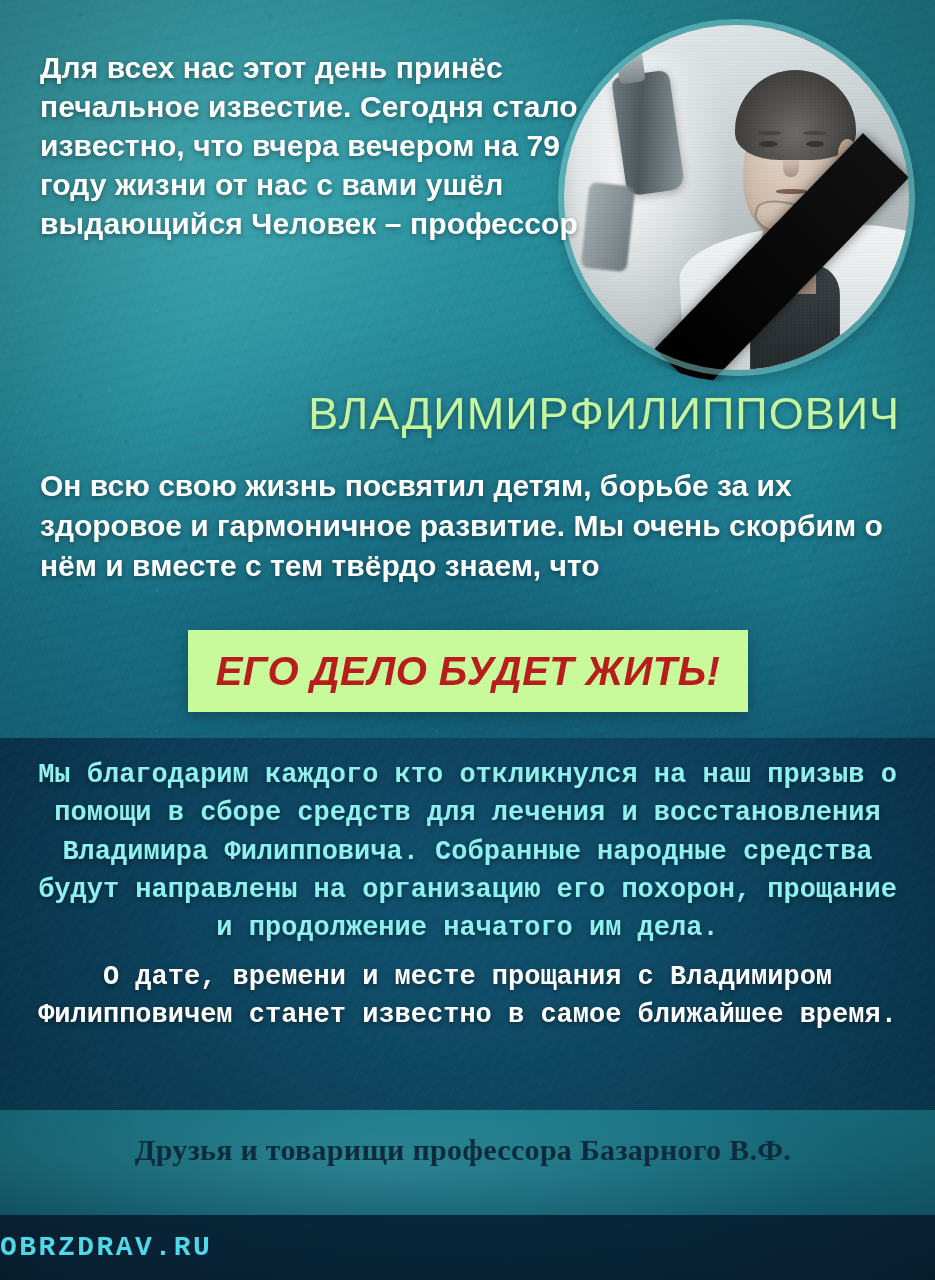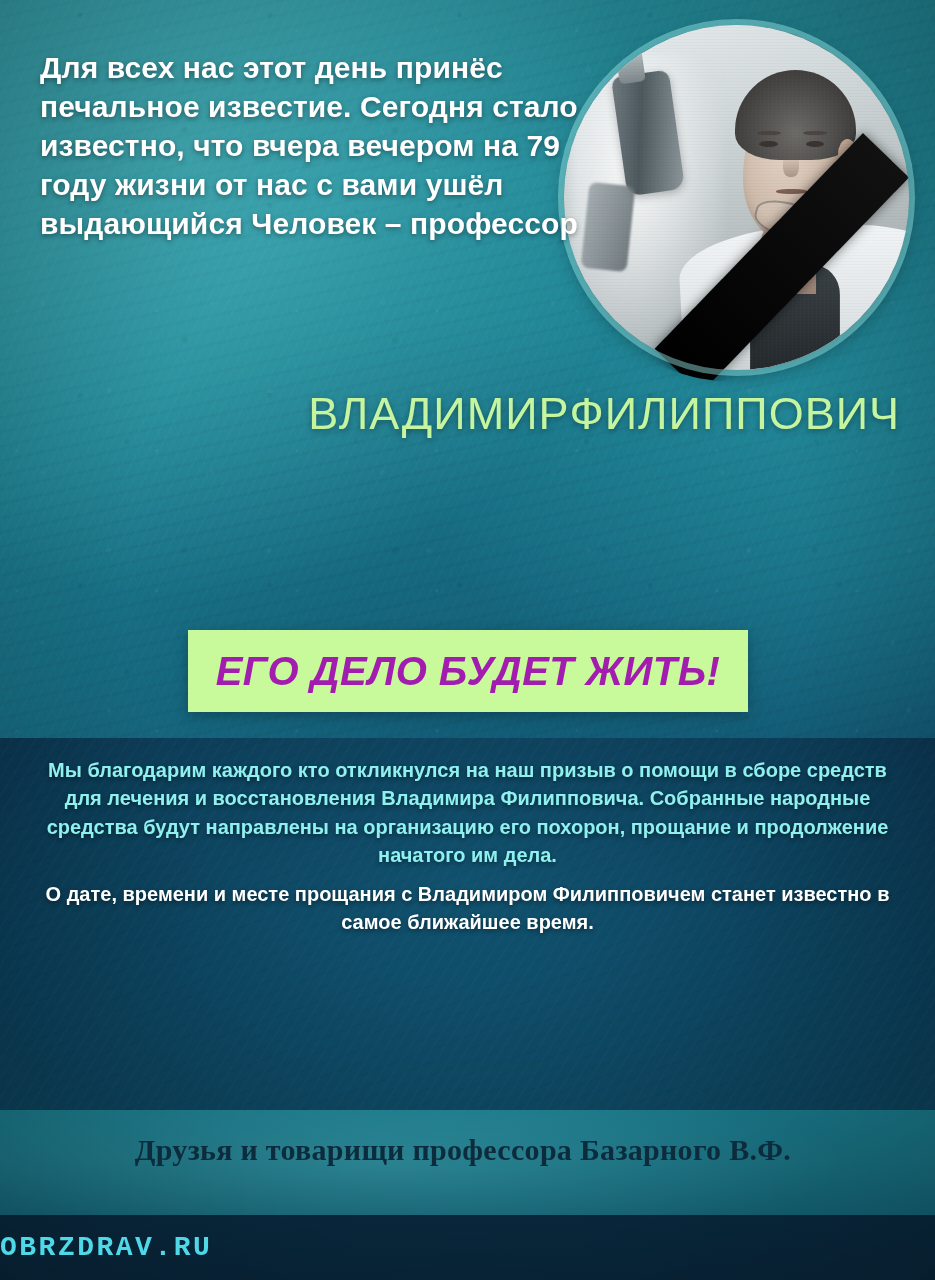--- a/index.html
+++ b/index.html
@@ -335,39 +335,40 @@
     top: 630px;
     width: 560px;
     height: 82px;
     background: #c8f99a;
     display: flex;
     align-items: center;
     justify-content: center;
     box-shadow: 0 4px 12px rgba(0,0,0,0.25);
   }
   .slogan-box span {
-    color: #a21caf;
+    color: #b91c1c;
     font-size: 40px;
     font-weight: 700;
     font-style: italic;
     letter-spacing: 0.5px;
   }
 
   
   .thanks {
     position: absolute;
     left: 30px;
     top: 756px;
     width: 875px;
     color: #8ff0f0;
-    font-size: 20px;
+    font-size: 27px;
     line-height: 1.42;
     font-weight: 700;
     text-align: center;
     text-shadow: 0 2px 5px rgba(0,0,0,0.45);
+    font-family: Liberation Mono, monospace;
   }
   .thanks p { margin: 0; }
   .thanks .p2 { margin-top: 10px; color: #ffffff; }
 
   
   .signature {
     position: absolute;
     left: 0; right: 9px;
     top: 1133px;
     text-align: center;
@@ -438,20 +439,21 @@
 
   <div class="top-block">
     <div class="lead">Для всех нас этот день принёс печальное известие. Сегодня стало известно, что вчера вечером на 79 году жизни от нас с вами ушёл выдающийся Человек – профессор</div>
   </div>
 
   <div class="name">
     <span>ВЛАДИМИР</span>
     <span>ФИЛИППОВИЧ</span>
   </div>
 
+  <div class="mid-para">Он всю свою жизнь посвятил детям, борьбе за их здоровое и гармоничное развитие. Мы очень скорбим о нём и вместе с тем твёрдо знаем, что</div>
 
   <div class="slogan-box">
     <span>ЕГО ДЕЛО БУДЕТ ЖИТЬ!</span>
   </div>
 
   <div class="thanks">
     <p class="p1"> Мы благодарим каждого кто откликнулся на наш призыв о помощи в сборе средств для лечения и восстановления Владимира Филипповича. Собранные народные средства будут направлены на организацию его похорон, прощание и продолжение начатого им дела.</p>
     <p class="p2">О дате, времени и месте прощания с Владимиром Филипповичем станет известно в самое ближайшее время.</p>
   </div>
 

